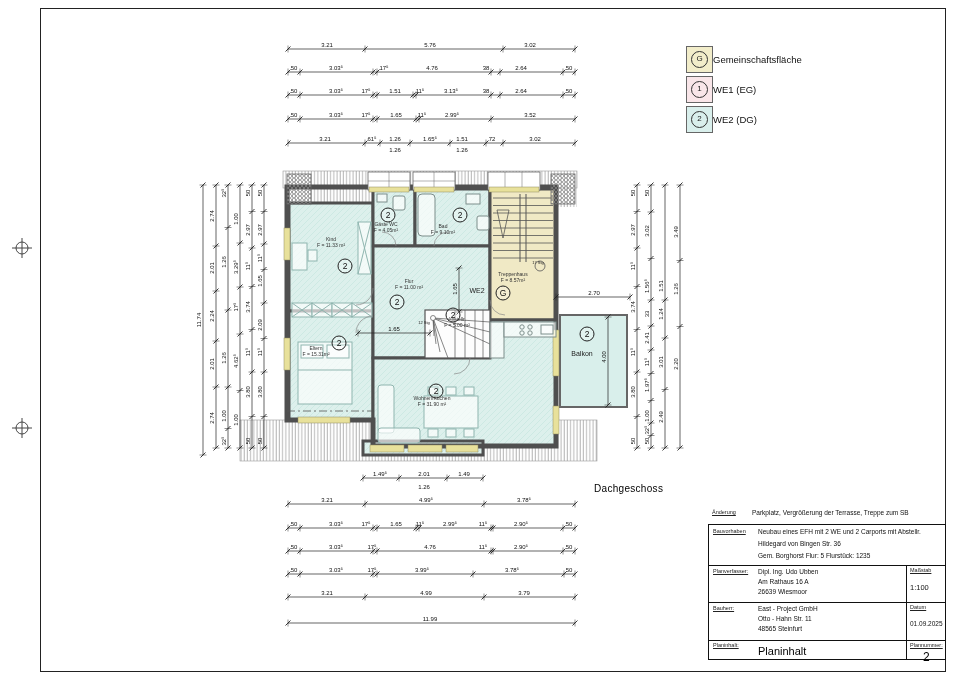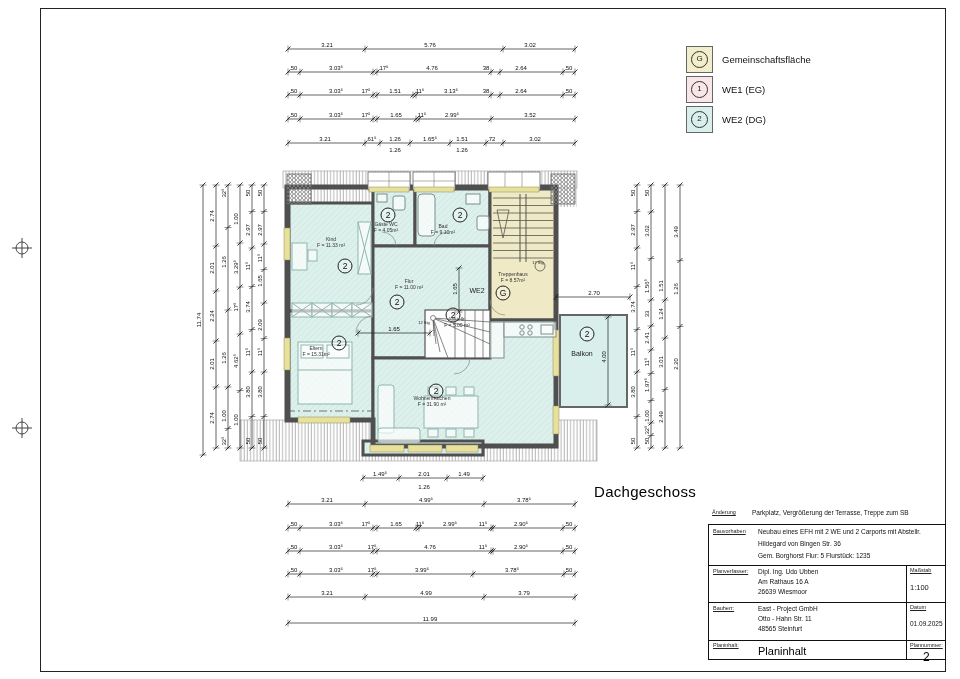--- a/index.html
+++ b/index.html
@@ -5,23 +5,23 @@
   html,body{margin:0;padding:0;background:#fff;}
   #sheet{position:relative;width:960px;height:679px;background:#fff;overflow:hidden;
          font-family:"Liberation Sans","DejaVu Sans",sans-serif;color:#111;}
   #frame{position:absolute;left:40px;top:8px;width:904px;height:662px;border:1.5px solid #222;}
   #plansvg{position:absolute;left:0;top:0;width:960px;height:679px;}
   
   #legend{position:absolute;left:686px;top:44px;}
   .lg-item{position:relative;height:30px;display:flex;align-items:center;}
   .lg-box{width:25px;height:25px;border:1px solid #666;display:flex;align-items:center;justify-content:center;}
   .lg-circ{width:15px;height:15px;border:1px solid #333;border-radius:50%;font-size:8px;line-height:14px;text-align:center;color:#222;}
-  .lg-label{margin-left:9px;font-size:9.5px;color:#111;}
+  .lg-label{margin-left:0;font-size:9.5px;color:#111;}
   
-  #floorlabel{position:absolute;left:594px;top:483px;font-size:15px;color:#000;letter-spacing:.3px;}
+  #floorlabel{position:absolute;left:594px;top:483px;font-size:10px;color:#000;letter-spacing:.3px;}
   
   .room-label{position:absolute;transform:translate(-50%,-50%);text-align:center;font-size:5px;line-height:1.25;color:#333;white-space:nowrap;}
   .room-label .rn{display:block;}
   .badge{position:absolute;width:13px;height:13px;border:1px solid #222;border-radius:50%;
          transform:translate(-50%,-50%);font-size:8.5px;line-height:12px;text-align:center;color:#111;background:rgba(255,255,255,.25);}
   .ptext{position:absolute;transform:translate(-50%,-50%);color:#222;white-space:nowrap;}
   
   #tb{position:absolute;left:708px;top:505px;width:238px;height:154px;font-size:6.5px;}
   .tb-label{position:absolute;font-size:5.5px;text-decoration:underline;color:#222;}
   .tb-text{position:absolute;color:#111;}

